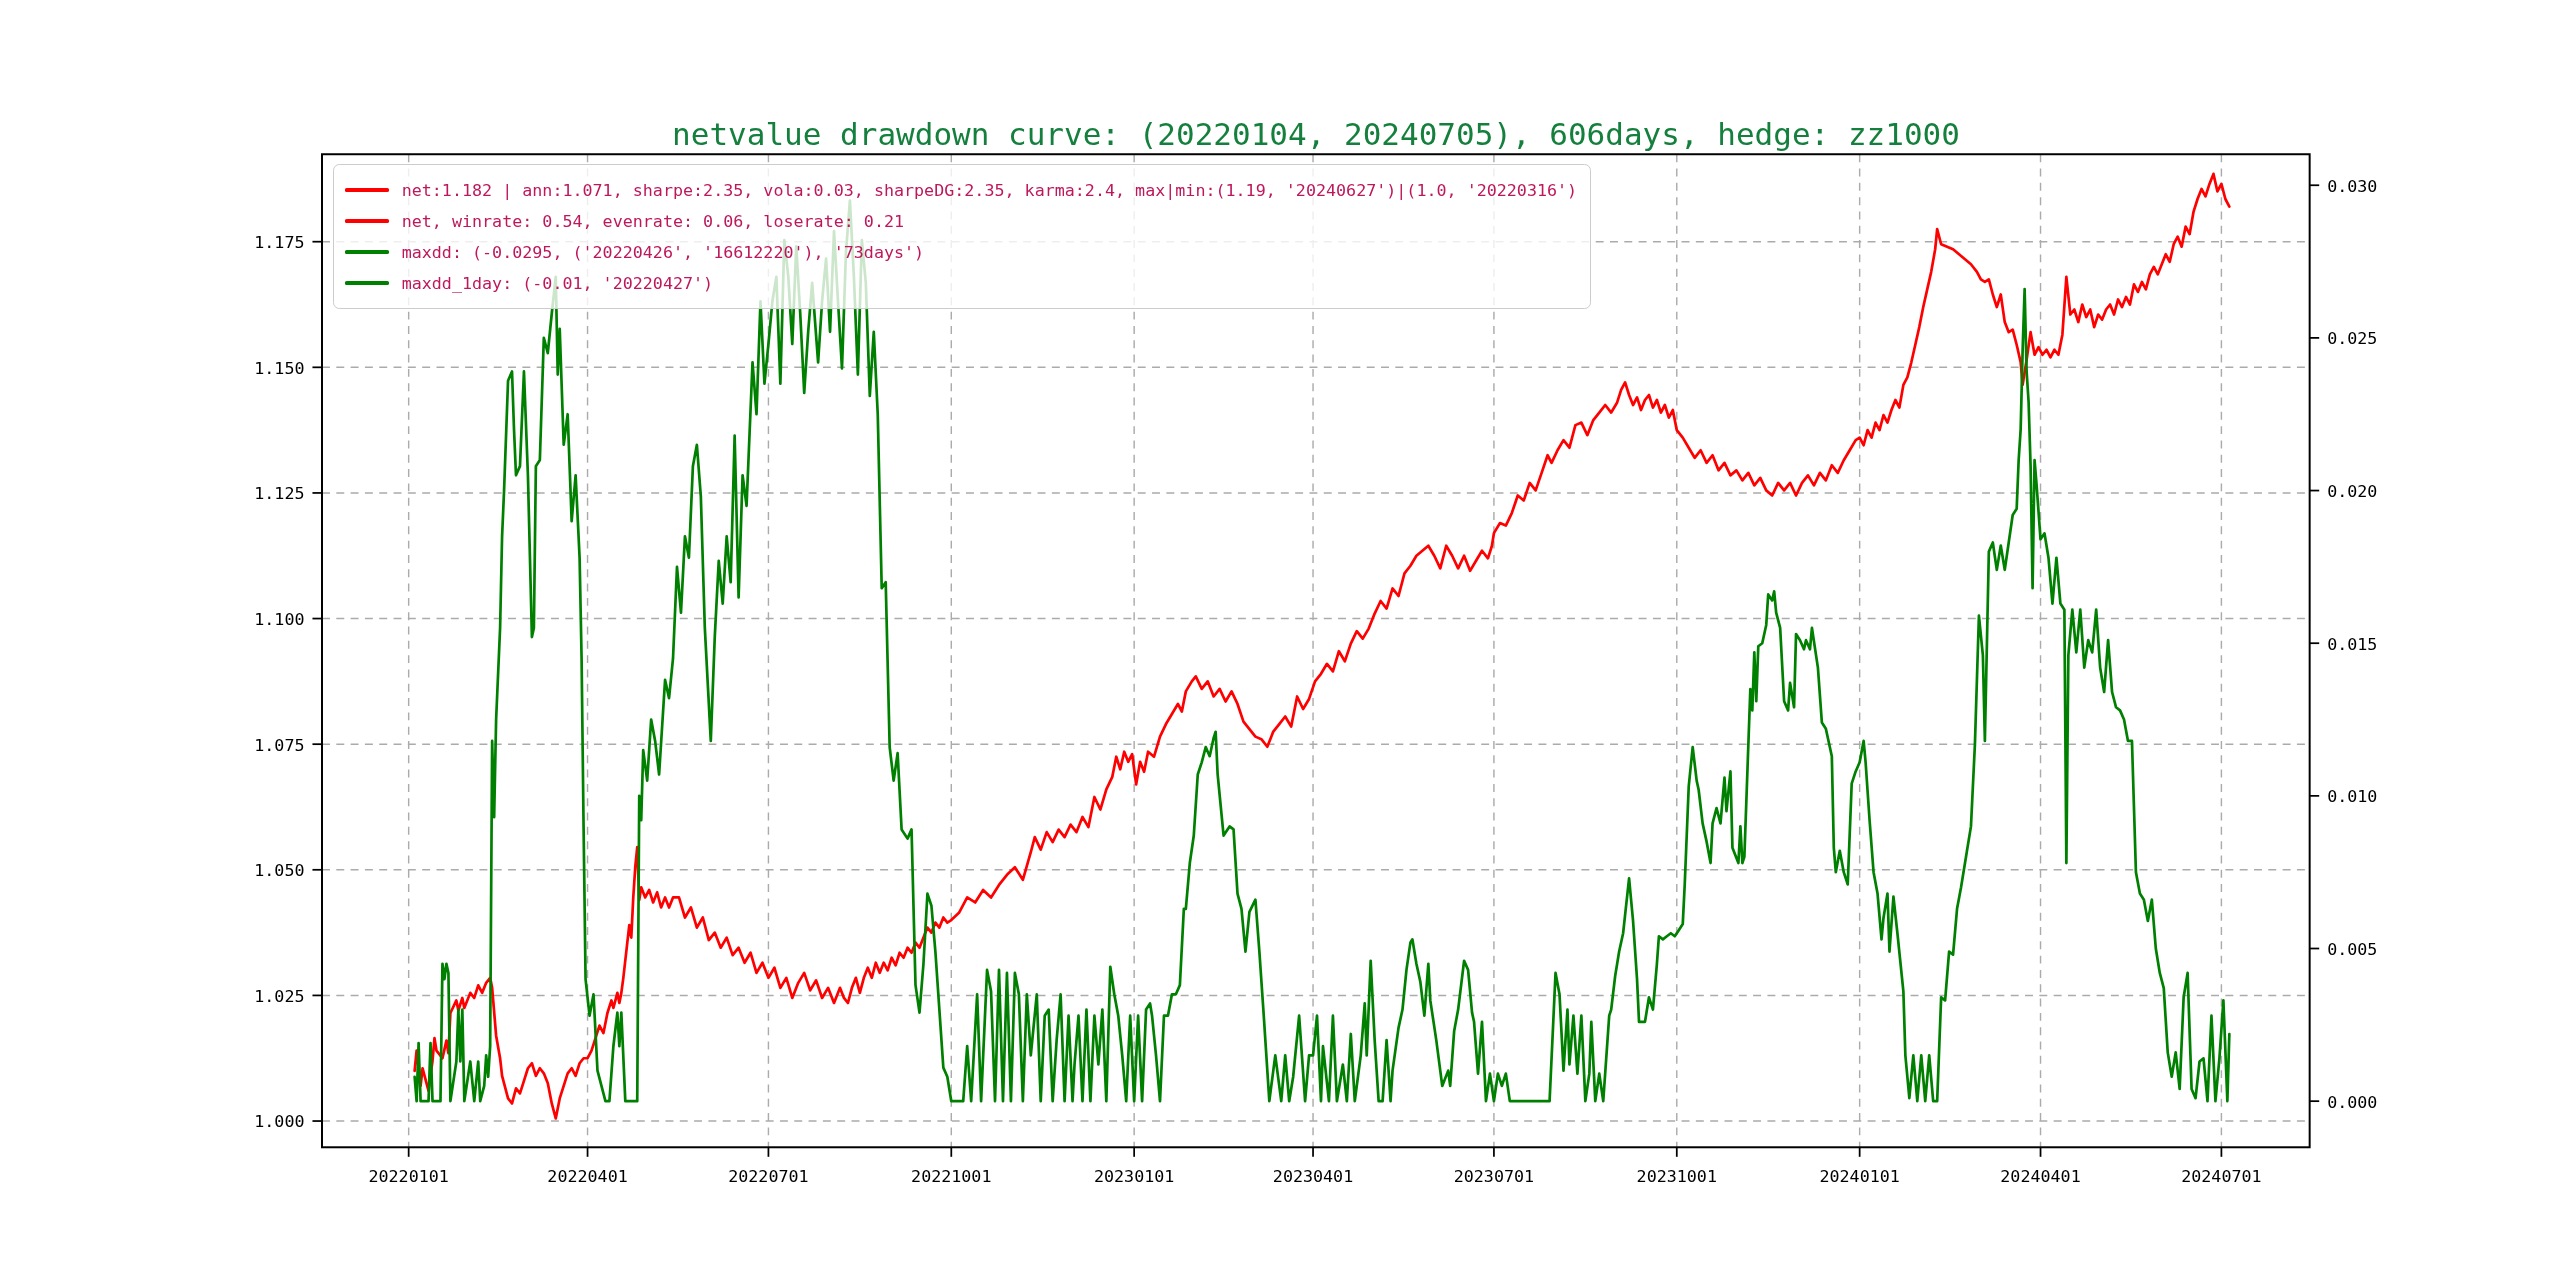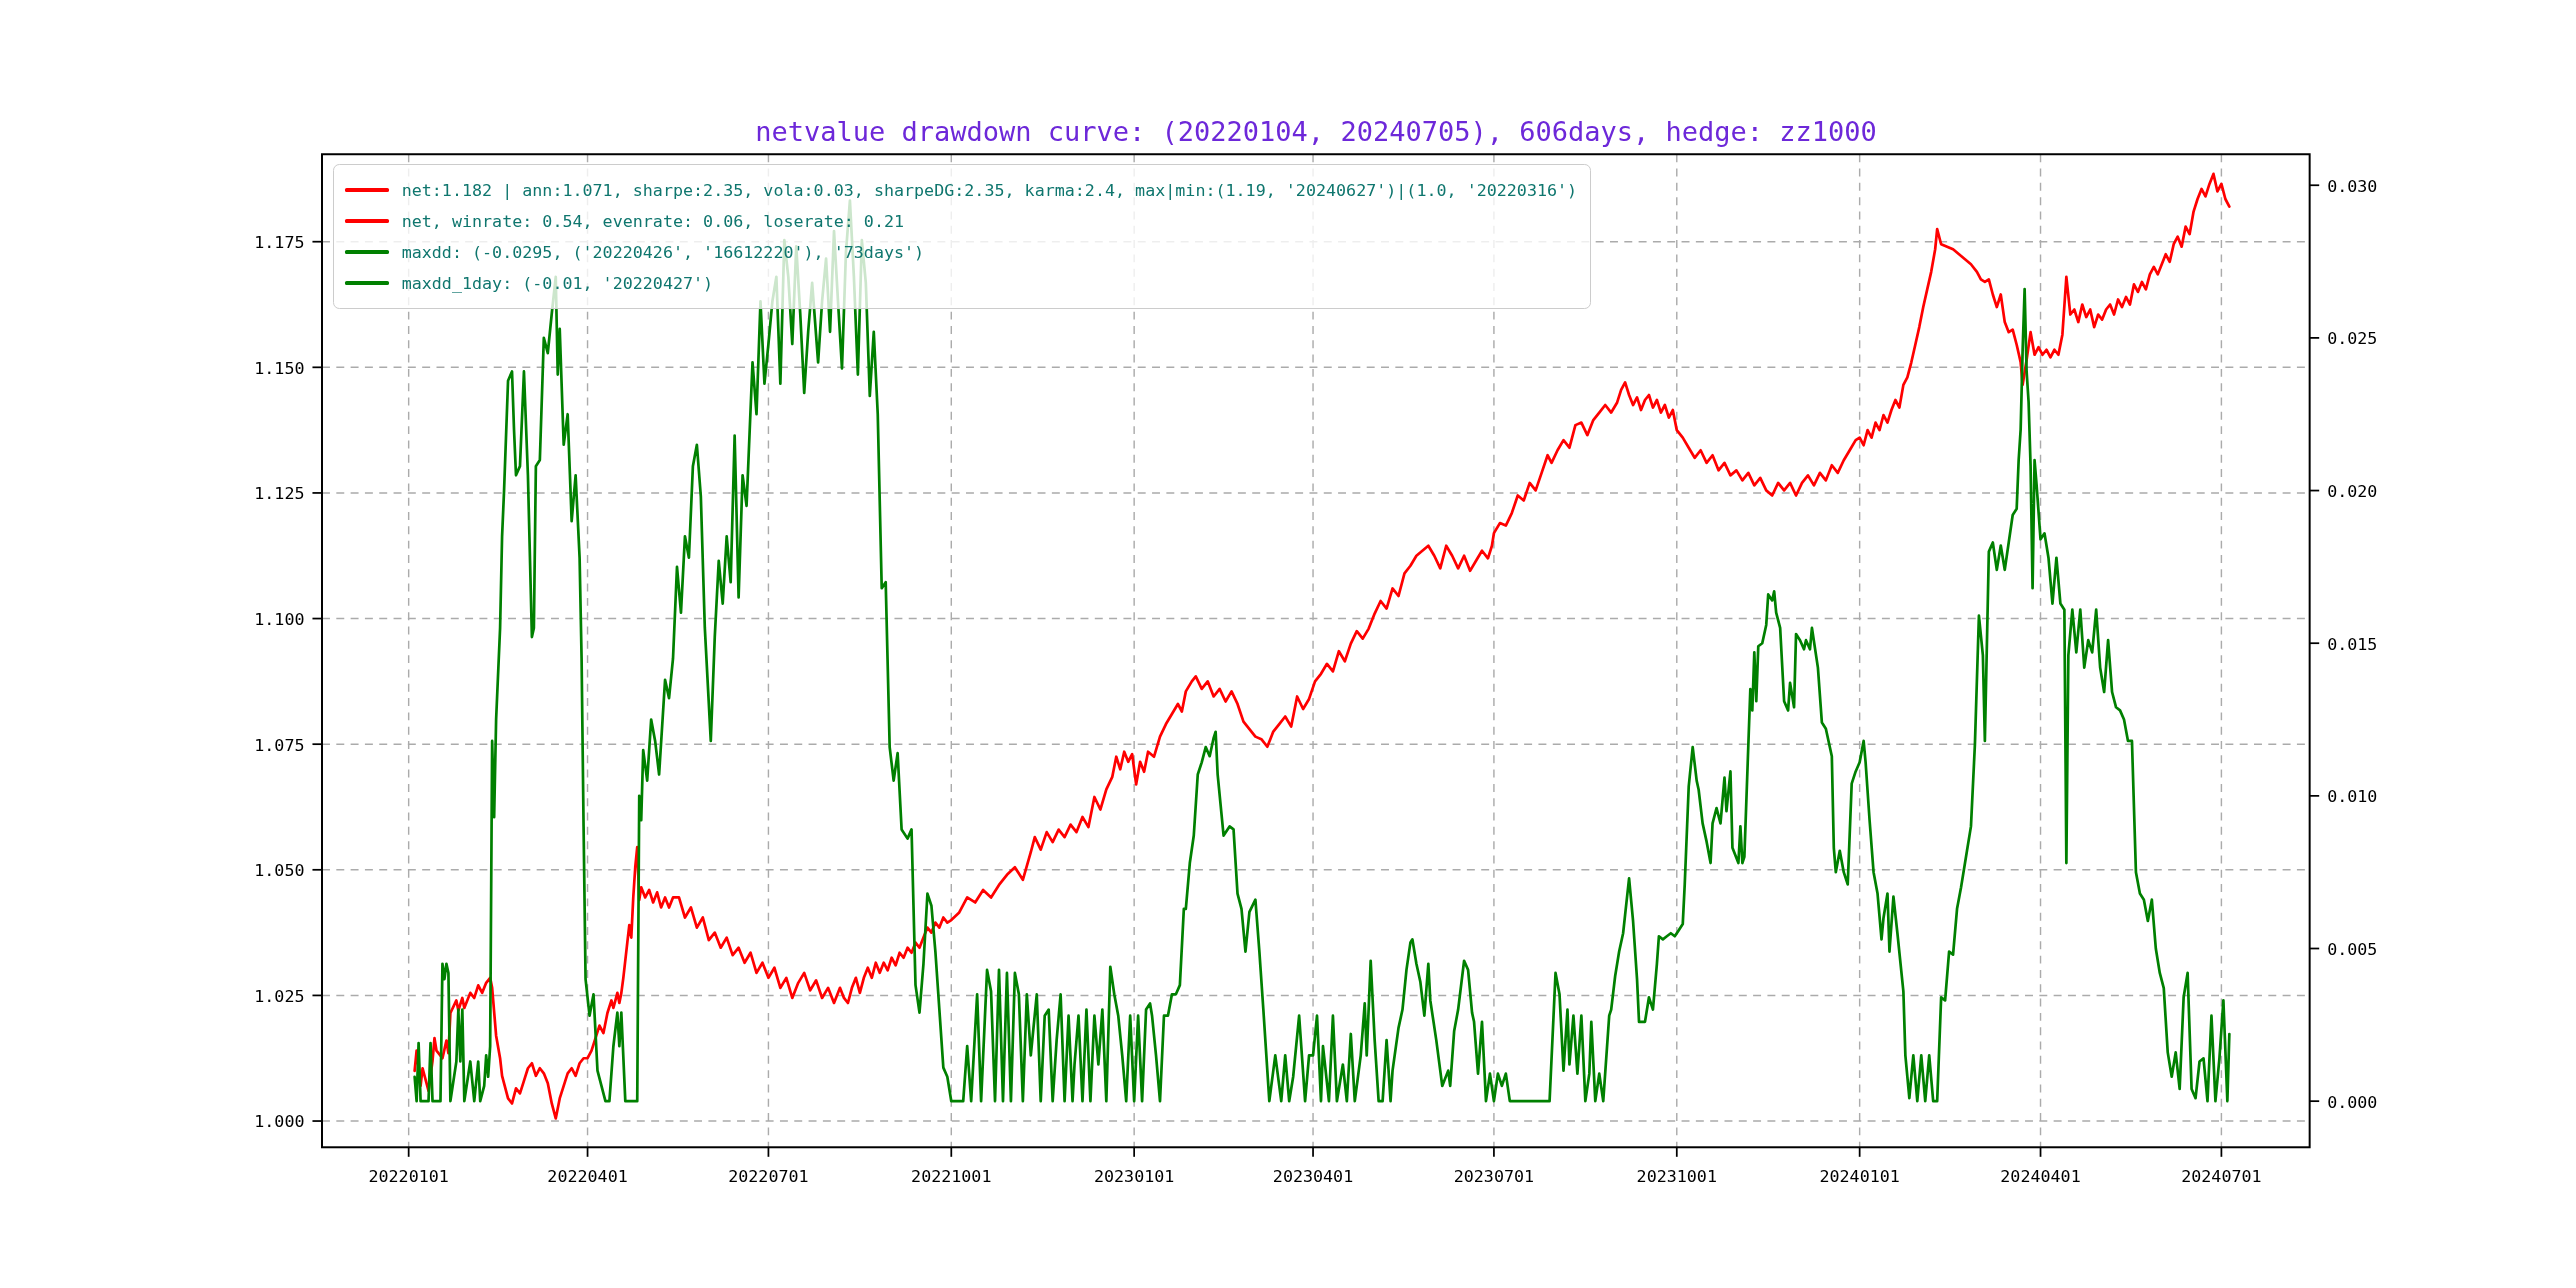--- a/index.html
+++ b/index.html
@@ -1,33 +1,33 @@
 <!DOCTYPE html>
 <html style="font-size:12.7px"><head>
 <meta charset="utf-8">
 <style>
   html,body{margin:0;padding:0;width:2576px;height:1288px;background:#ffffff;overflow:hidden;}
   body{position:relative;font-family:"DejaVu Sans Mono","Liberation Mono",monospace;}
   #figure{position:absolute;left:0;top:0;width:2576px;height:1288px;background:#fff;}
   #chart-svg{position:absolute;left:0;top:0;}
   #chart-title{
     position:absolute;left:322px;top:116px;width:1988px;text-align:center;
-    font-size:27px;color:#6d28d9;letter-spacing:0px;white-space:nowrap;
+    font-size:31px;color:#15803d;letter-spacing:0px;white-space:nowrap;
   }
   #legend{
     position:absolute;left:333px;top:164px;
     background:rgba(255,255,255,0.8);
     border:1.6px solid #cccccc;border-radius:6.4px;
     padding:9.5px 12.7px 9.5px 11px;
     display:flex;flex-direction:column;justify-content:space-around;
     z-index:5;
   }
   .legend-row{display:flex;align-items:center;height:31px;white-space:nowrap;}
   .legend-swatch{width:44px;height:3.6px;border-radius:1.6px;margin-right:12.7px;flex:0 0 auto;}
-  .legend-label{font-size:16.7px;color:#0f766e;line-height:31px;}
+  .legend-label{font-size:16.7px;color:#be185d;line-height:31px;}
 </style>
 </head>
 <body>
 
 <div id="figure">
   <svg id="chart-svg" width="2576" height="1288" viewBox="0 0 3240 1620">
       <rect x="0" y="0" width="3240" height="1620" fill="#ffffff"></rect>
       <line x1="514" x2="514" y1="194" y2="1443" stroke="#ababab" stroke-width="1.8" stroke-dasharray="10 8" fill="none"></line>
       <line x1="739" x2="739" y1="194" y2="1443" stroke="#ababab" stroke-width="1.8" stroke-dasharray="10 8" fill="none"></line>
       <line x1="966.5" x2="966.5" y1="194" y2="1443" stroke="#ababab" stroke-width="1.8" stroke-dasharray="10 8" fill="none"></line>

